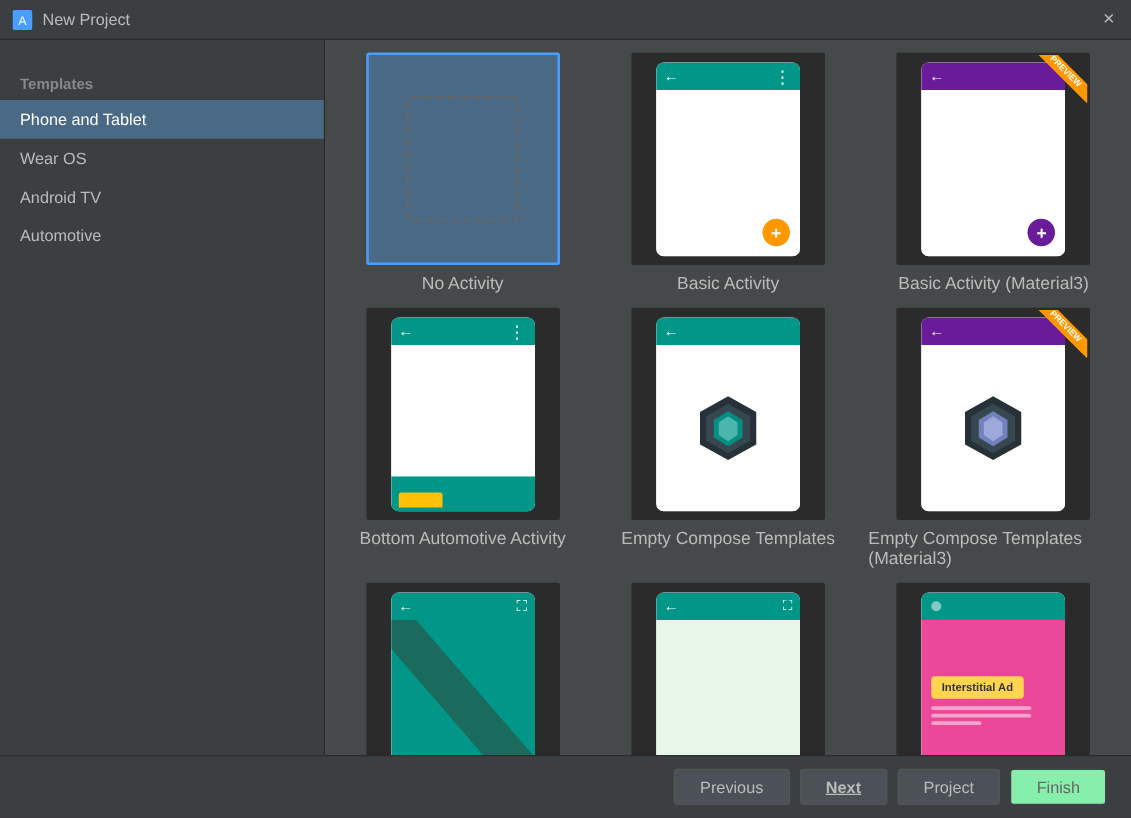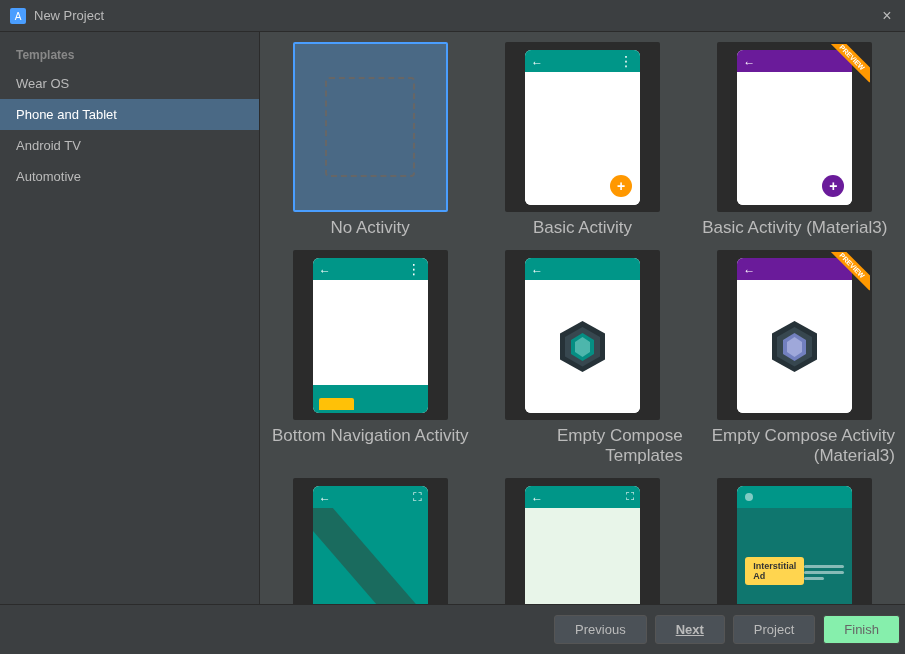--- a/index.html
+++ b/index.html
@@ -68,20 +68,21 @@
       flex-shrink: 0;
       padding-top: 10px;
       border-right: 1px solid #2b2b2b;
     }
 
     .sidebar-section-label {
       padding: 6px 16px;
       font-size: 12px;
       color: #888888;
       font-weight: 600;
+      margin-top: 12px;
     }
 
     .sidebar-item {
       padding: 8px 16px;
       cursor: pointer;
       color: #bbbbbb;
       font-size: 13px;
     }
 
     .sidebar-item.active {
@@ -126,23 +127,23 @@
       position: relative;
     }
 
     .template-preview.selected {
       border-color: #4a9eff;
       background: #4a6985;
     }
 
     .template-label {
       margin-top: 6px;
-      font-size: 17px;
-      color: #bbbbbb;
-      text-align: right;
+      font-size: 14px;
+      color: #bbbbbb;
+      text-align: left;
     }
 
     
     .no-activity-box {
       width: 90px;
       height: 100px;
       border: 2px dashed #666;
       border-radius: 4px;
     }
 
@@ -238,25 +239,25 @@
     
     .fullscreen-icon {
       color: white;
       font-size: 12px;
       margin-left: auto;
     }
 
     
     .interstitial-body {
       flex: 1;
-      background: #0f766e;
+      background: #ec4899;
       position: relative;
       display: flex;
-      flex-direction: row;
-      align-items: center;
+      flex-direction: column;
+      align-items: flex-start;
       justify-content: center;
       padding: 8px;
     }
 
     .ad-banner {
       background: #ffd54f;
       border-radius: 3px;
       padding: 4px 8px;
       font-size: 9px;
       font-weight: bold;
@@ -279,21 +280,21 @@
       width: 60%;
     }
 
     
     .bottom-bar {
       height: 50px;
       background: #3c3f41;
       display: flex;
       align-items: center;
       justify-content: flex-end;
-      padding: 0 5px;
+      padding: 0 20px;
       gap: 8px;
       border-top: 1px solid #2b2b2b;
       flex-shrink: 0;
     }
 
     .btn {
       padding: 6px 20px;
       border-radius: 3px;
       cursor: pointer;
       font-size: 13px;
@@ -344,22 +345,22 @@
       </svg>
     </div>
     <span class="title-bar-title">New Project</span>
     <div class="title-bar-close">×</div>
   </div>
 
   <div class="content">
 
     <div class="sidebar">
       <div class="sidebar-section-label">Templates</div>
+      <div class="sidebar-item active">Phone and Tablet</div>
       <div class="sidebar-item">Wear OS</div>
-      <div class="sidebar-item active">Phone and Tablet</div>
       <div class="sidebar-item">Android TV</div>
       <div class="sidebar-item">Automotive</div>
     </div>
 
     <div class="main">
       <div class="templates-grid">
 
         <div class="template-card">
           <div class="template-preview selected">
             <div class="no-activity-box"></div>
@@ -406,21 +407,21 @@
               <div class="phone-toolbar">
                 <span class="toolbar-arrow">←</span>
                 <span class="toolbar-dots">⋮</span>
               </div>
               <div class="phone-body"></div>
               <div class="bottom-nav-bar">
                 <div class="bottom-nav-indicator"></div>
               </div>
             </div>
           </div>
-          <div class="template-label">Bottom Navigation Activity</div>
+          <div class="template-label">Bottom Automotive Activity</div>
         </div>
 
         <div class="template-card">
           <div class="template-preview">
             <div class="phone-mockup">
               <div class="phone-toolbar">
                 <span class="toolbar-arrow">←</span>
               </div>
               <div class="compose-icon-wrapper">
 
@@ -449,21 +450,21 @@
                   <polygon points="27.5,14 39,21 39,35 27.5,42 16,35 16,21" fill="#7986cb" opacity="0.9"></polygon>
                   <polygon points="27.5,18 35,23 35,33 27.5,38 20,33 20,23" fill="#9fa8da"></polygon>
                 </svg>
               </div>
             </div>
 
             <div style="position:absolute;top:0;right:0;width:50px;height:50px;overflow:hidden;">
               <div style="position:absolute;top:8px;right:-12px;background:#ff9800;color:white;font-size:7px;font-weight:bold;padding:2px 14px;transform:rotate(45deg);white-space:nowrap;">PREVIEW</div>
             </div>
           </div>
-          <div class="template-label">Empty Compose Activity (Material3)</div>
+          <div class="template-label">Empty Compose Templates (Material3)</div>
         </div>
 
         <div class="template-card">
           <div class="template-preview">
             <div class="phone-mockup diagonal-card">
               <div class="phone-toolbar">
                 <span class="toolbar-arrow">←</span>
                 <span class="fullscreen-icon">⛶</span>
               </div>
               <div class="diagonal-body">

